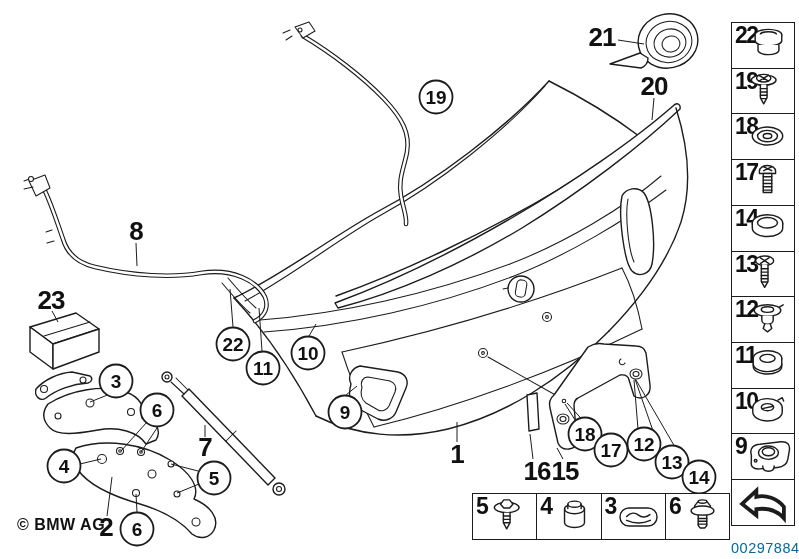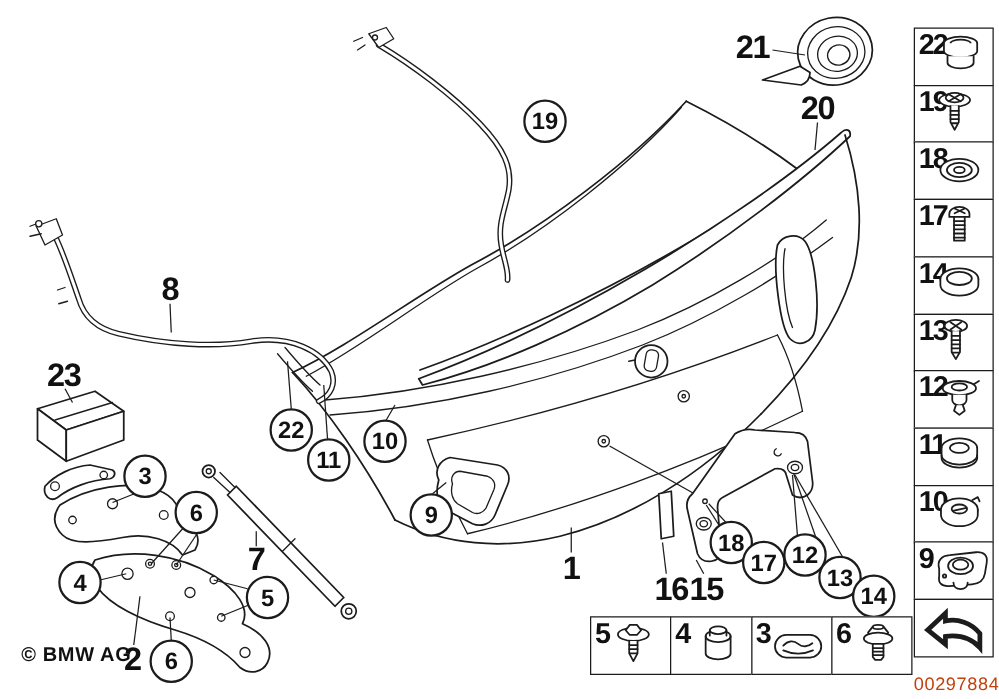--- a/index.html
+++ b/index.html
@@ -21,21 +21,21 @@
   #legend-row{position:absolute;left:472px;top:493px;height:47px;display:flex;}
   .legend-cell{box-sizing:border-box;border:1.3px solid #1c1c1c;width:64px;height:47px;
     position:relative;background:#fff;margin-top:-1.3px;}
   #legend-row .legend-cell{width:65.6px;height:47px;margin-top:0;margin-left:-1.3px;}
   #legend-row .legend-cell:first-child{margin-left:0;}
   #legend-column .legend-cell:first-child{margin-top:0;}
   .cell-num{position:absolute;top:-1px;left:3px;font-size:23px;font-weight:bold;color:#111;letter-spacing:-1.5px;}
   .icon-svg{position:absolute;right:-2px;top:50%;transform:translateY(-50%);width:57px;height:42px;}
   .arrow-cell .icon-svg{left:50%;right:auto;transform:translate(-50%,-50%);}
   #copyright{position:absolute;left:17px;top:516px;font-size:16px;font-weight:bold;color:#111;letter-spacing:0.5px;}
-  #image-code{position:absolute;left:731px;top:540px;width:64px;text-align:center;font-size:14.5px;color:#c2410c;letter-spacing:0.5px;}
+  #image-code{position:absolute;left:731px;top:540px;width:64px;text-align:center;font-size:14.5px;color:#0369a1;letter-spacing:0.5px;}
 </style>
 </head>
 <body>
 
 <svg id="diagram-svg" width="799" height="559" viewBox="0 0 799 559">
 
   <g>
     <path class="ln" d="M549 81 C506 128 436 181 377 212 C332 237 279 277 234 298"></path>
     <path class="ln thin" d="M545 86 C505 131 438 184 381 215 C340 238 290 277 245 301"></path>
     <path class="ln" d="M549 81 C583 98 615 118 639 136"></path>

